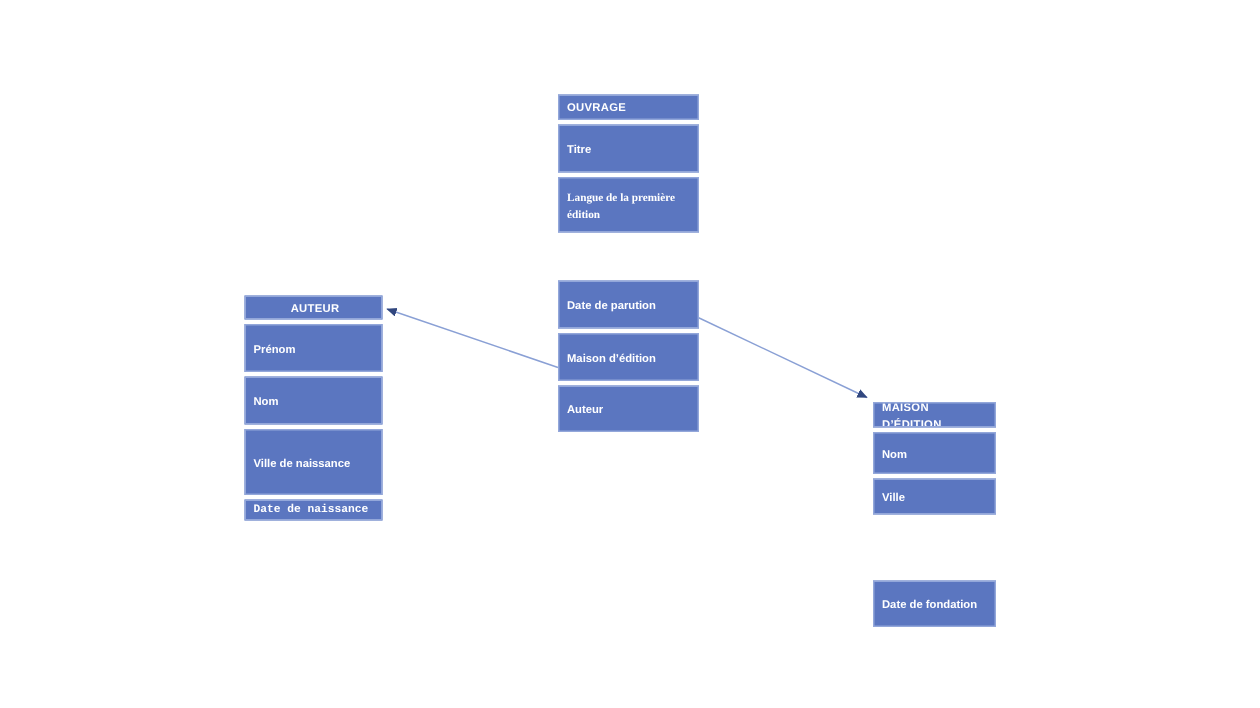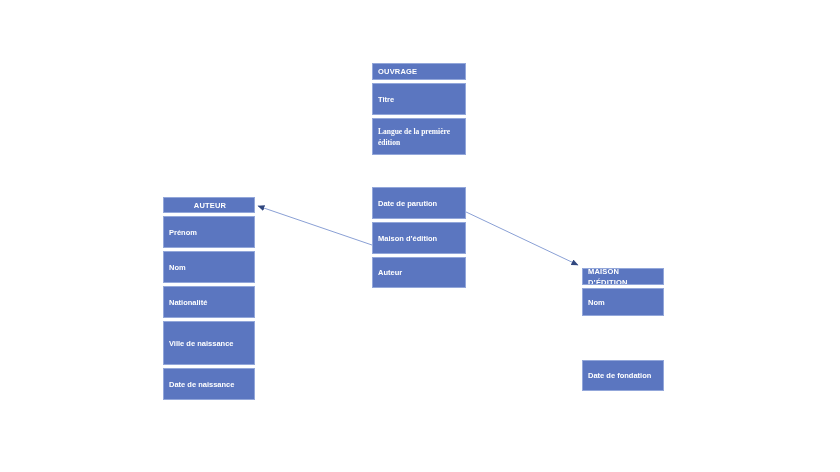--- a/index.html
+++ b/index.html
@@ -53,22 +53,22 @@
       <div class="cell" style="height: 32px;">Titre</div>
       <div class="cell" style="height: 37px; font-family: Liberation Serif, serif;">Langue de la première édition</div>
       <div class="cell" style="height: 32px; margin-top: 32px;">Date de parution</div>
       <div class="cell" style="height: 32px;">Maison d’édition</div>
       <div class="cell" style="height: 31px;">Auteur</div>
     </div>
     <div class="entity" style="left: 163px; top: 197px; width: 92px;">
       <div class="cell header-cell" style="height: 16px; justify-content: center;">AUTEUR</div>
       <div class="cell" style="height: 32px;">Prénom</div>
       <div class="cell" style="height: 32px;">Nom</div>
-      <div class="cell" style="height: 32px;">Nationalité</div>
       <div class="cell" style="height: 44px;">Ville de naissance</div>
-      <div class="cell" style="height: 32px;">Date de naissance</div>
+      <div class="cell" style="height: 14px; font-family: Liberation Mono, monospace;">Date de naissance</div>
     </div>
     <div class="entity" style="left: 582px; top: 268px; width: 82px;">
       <div class="cell header-cell" style="height: 17px; justify-content: center;">MAISON D’ÉDITION</div>
       <div class="cell" style="height: 28px;">Nom</div>
+      <div class="cell" style="height: 24px;">Ville</div>
       <div class="cell" style="height: 31px; margin-top: 44px;">Date de fondation</div>
     </div>
   </div>
 
 </body></html>

